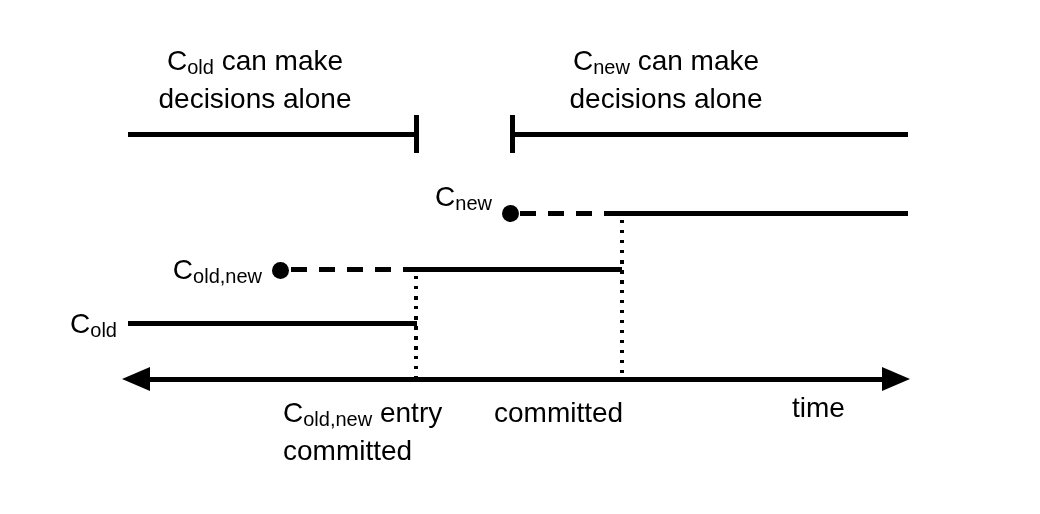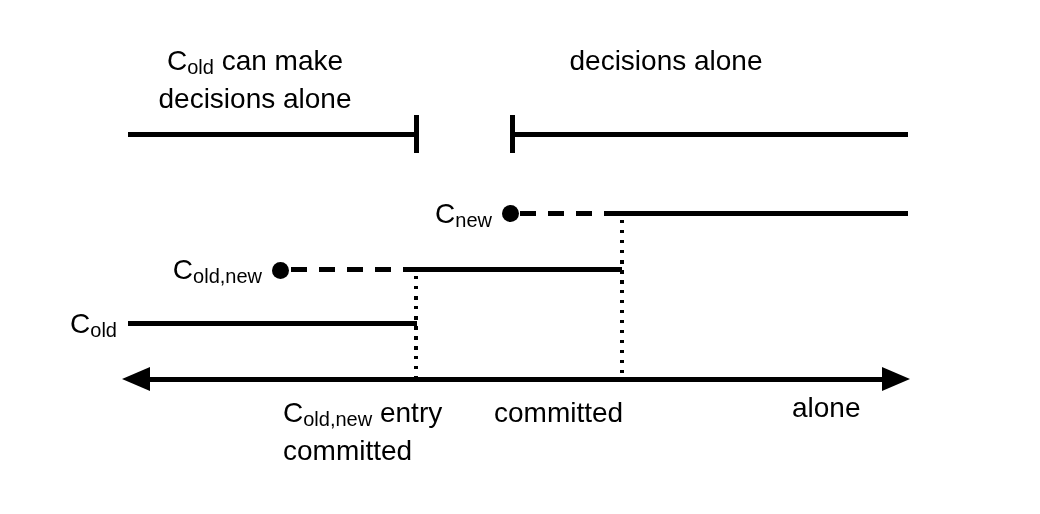--- a/index.html
+++ b/index.html
@@ -29,21 +29,21 @@
     white-space: nowrap;
   }
   .ann-left  { left: 95px;  top: 42px; width: 320px; }
   .ann-right { left: 506px; top: 42px; width: 320px; }
   .row-label {
     position: absolute;
     font-size: 28px;
     line-height: 34px;
     white-space: nowrap;
   }
-  .lbl-cnew    { right: 548px; top: 197px; }
+  .lbl-cnew    { right: 548px; top: 180px; }
   .lbl-coldnew { right: 778px; top: 253px; text-align: center; }
   .lbl-cold    { right: 923px; top: 307px; }
   .commit {
     position: absolute;
     text-align: left;
     font-size: 28px;
     line-height: 38px;
     white-space: nowrap;
   }
   .commit-1 { left: 283px; top: 394px; width: 260px; }
@@ -93,20 +93,21 @@
 </head>
 <body>
 
 <div class="canvas">
 
   <div class="ann ann-left">
     <div><span>C</span><sub>old</sub><span> can make</span></div>
     <div>decisions alone</div>
   </div>
   <div class="ann ann-right">
+    <div><span>C</span><sub>new</sub><span> can make</span></div>
     <div>decisions alone</div>
   </div>
 
   <div class="solid seg-left"></div>
   <div class="tick tick-left"></div>
   <div class="solid seg-right"></div>
   <div class="tick tick-right"></div>
 
   <div class="row-label lbl-cnew"><span>C</span><sub>new</sub></div>
   <div class="dot dot-cnew"></div>
@@ -120,21 +121,21 @@
 
   <div class="row-label lbl-cold"><span>C</span><sub>old</sub></div>
   <div class="solid solid-cold"></div>
 
   <div class="dotv dotv-coldnew"></div>
   <div class="dotv dotv-cnew"></div>
 
   <div class="axis-line"></div>
   <div class="arrow arrow-left"></div>
   <div class="arrow arrow-right"></div>
-  <div class="time-label">alone</div>
+  <div class="time-label">time</div>
 
   <div class="commit commit-1">
     <div><span>C</span><sub>old,new</sub><span> entry</span></div>
     <div>committed</div>
   </div>
   <div class="commit commit-2">
     <div>committed</div>
   </div>
 
 </div>

